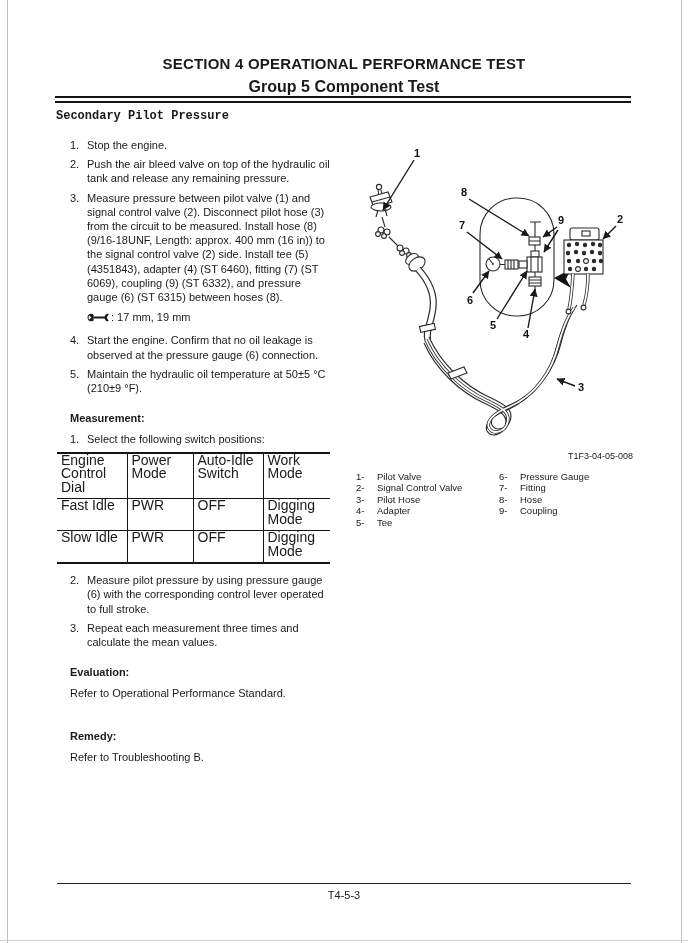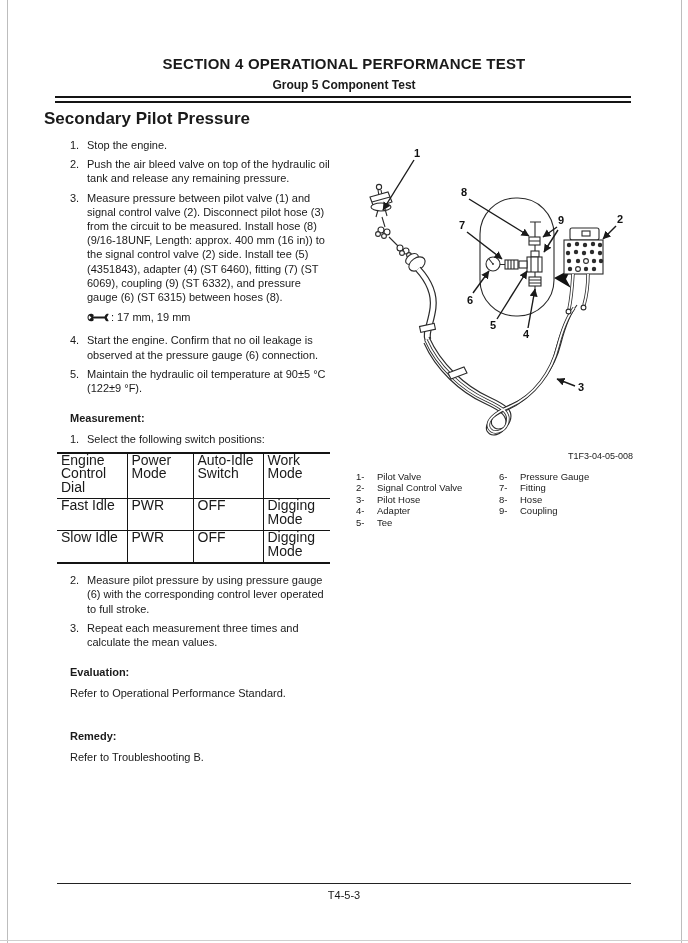--- a/index.html
+++ b/index.html
@@ -7,24 +7,24 @@
     position:relative; width:688px; height:943px; background:#ffffff;
     font-family:"Liberation Sans", sans-serif; color:#1a1a1a; overflow:hidden;
   }
   .edge-left  { position:absolute; left:7px;  top:0; bottom:0; width:1px; background:#bdbdbd; }
   .edge-right { position:absolute; left:681px; top:0; bottom:0; width:1px; background:#bdbdbd; }
   .edge-bottom{ position:absolute; left:0; top:940px; width:688px; height:1px; background:#cfcfcf; }
 
   .header-title    { position:absolute; top:55px; left:0; width:688px; text-align:center;
                      font-size:15px; font-weight:bold; letter-spacing:0.2px; }
   .header-subtitle { position:absolute; top:78px; left:0; width:688px; text-align:center;
-                     font-size:12px; font-weight:bold; }
+                     font-size:16px; font-weight:bold; }
   .double-rule { position:absolute; top:96px; left:55px; width:576px; height:2.5px;
                  border-top:2px solid #141414; border-bottom:2px solid #141414; }
-  .section-title { position:absolute; top:109px; left:44px; font-size:17px; font-weight:bold; }
+  .section-title { position:absolute; top:109px; left:56px; font-size:12px; font-weight:bold;font-family:Liberation Mono, monospace; }
 
   .left-col { position:absolute; left:70px; top:138px; width:263px; font-size:11px; line-height:14.2px; }
   .subhead { font-size:11px; font-weight:bold; margin:0 0 7px 0; }
   .mt-meas { margin-top:16px; }
   .mt-eval { margin-top:16px; }
   .mt-rem  { margin-top:28px; }
   .step { display:flex; margin:0 0 5px 0; }
   .step.tight { margin-bottom:3px; }
   .step .n { flex:0 0 17px; }
   .step .t { flex:1; }
@@ -98,21 +98,21 @@
       </svg>
       <span>: 17 mm, 19 mm</span>
     </div>
 
     <div class="step">
       <span class="n">4.</span>
       <span class="t">Start the engine. Confirm that no oil leakage is observed at the pressure gauge (6) connection.</span>
     </div>
     <div class="step">
       <span class="n">5.</span>
-      <span class="t">Maintain the hydraulic oil temperature at 90±5 °C (122±9 °F).</span>
+      <span class="t">Maintain the hydraulic oil temperature at 50±5 °C (210±9 °F).</span>
     </div>
 
     <div class="subhead mt-meas">Measurement:</div>
 
     <div class="step">
       <span class="n">1.</span>
       <span class="t">Select the following switch positions:</span>
     </div>
 
     <table class="switch">

